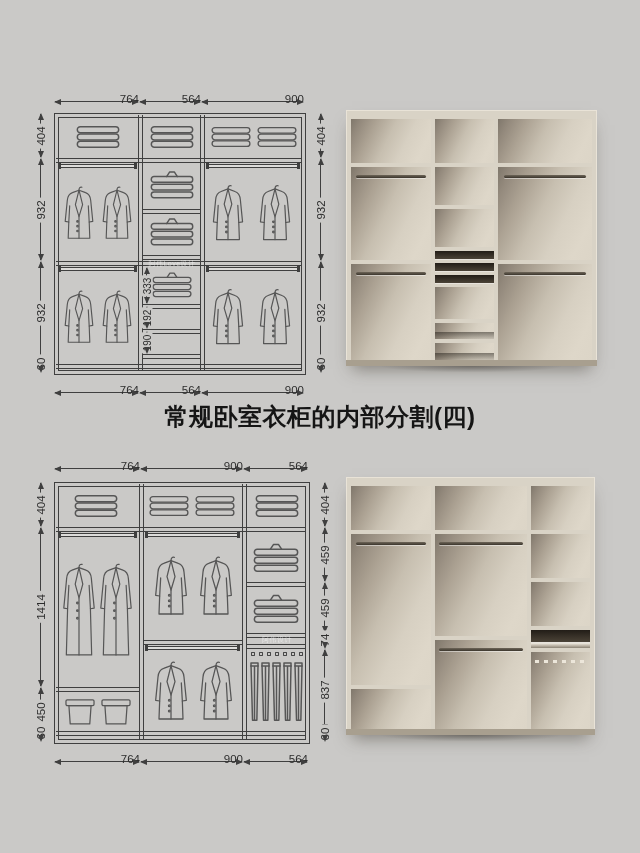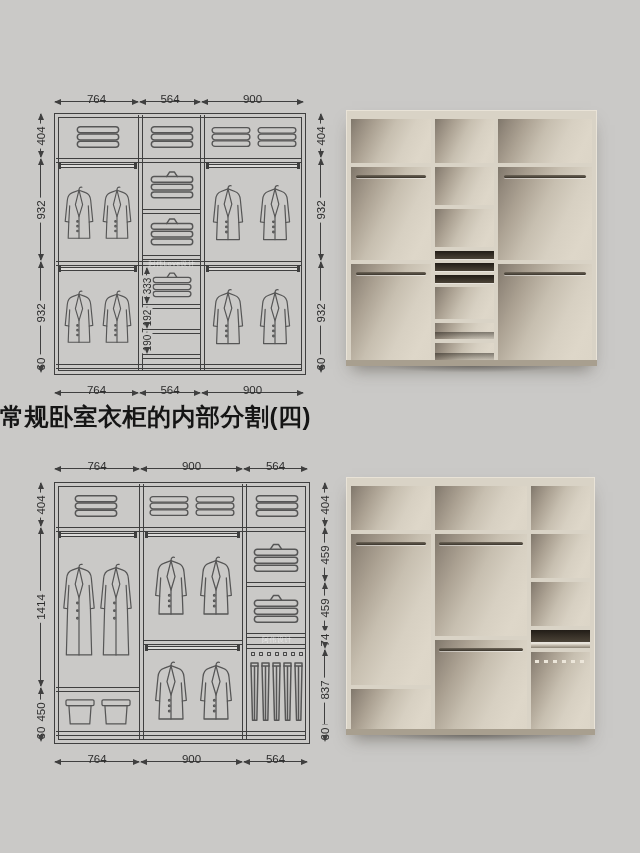--- a/index.html
+++ b/index.html
@@ -10,21 +10,21 @@
   .page{position:relative;width:640px;height:853px;background:var(--page_bg);overflow:hidden;
         font-family:"Liberation Sans","DejaVu Sans",sans-serif;}
   .dwg{position:absolute;}
   .cab{position:absolute;border:1.6px solid var(--line);}
   .cab::before{content:"";position:absolute;inset:2.6px;border:1.4px solid var(--line);}
   .vdiv{position:absolute;width:4.6px;border-left:1.5px solid var(--line);border-right:1.5px solid var(--line);box-sizing:border-box;}
   .shelf{position:absolute;height:4.6px;border-top:1.5px solid var(--line);border-bottom:1.5px solid var(--line);box-sizing:border-box;}
   .drod{position:absolute;height:3.6px;background:#dddcda;border:1.1px solid var(--line);border-radius:2px;box-sizing:border-box;}
   .drod::before,.drod::after{content:"";position:absolute;top:-1.6px;width:3.4px;height:5.4px;background:var(--line);}
   .drod::before{left:-1px}.drod::after{right:-1px}
-  .dh{position:absolute;height:17px;text-align:center;
+  .dh{position:absolute;height:17px;text-align:right;
       background:linear-gradient(var(--line),var(--line)) no-repeat center bottom 4px/calc(100% - 2px) 1.2px;}
   .dh::before,.dh::after{content:"";position:absolute;bottom:1.4px;width:0;height:0;
       border-top:3.4px solid transparent;border-bottom:3.4px solid transparent;}
   .dh::before{left:0;border-right:7px solid var(--line);}
   .dh::after{right:0;border-left:7px solid var(--line);}
   .dh b{font-weight:400;font-size:11.5px;color:#2d2d2d;line-height:11px;display:inline-block;}
   .dv{position:absolute;width:18px;
       background:linear-gradient(var(--line),var(--line)) no-repeat center/1.2px calc(100% - 2px);}
   .dv::before,.dv::after{content:"";position:absolute;left:50%;transform:translateX(-50%);width:0;height:0;
       border-left:3.4px solid transparent;border-right:3.4px solid transparent;}
@@ -32,21 +32,21 @@
   .dv::after{bottom:0;border-top:7px solid var(--line);}
   .dv b{position:absolute;top:50%;left:50%;transform:translate(-50%,-50%) rotate(-90deg);
       font-weight:400;font-size:11.5px;color:#2d2d2d;background:var(--page_bg);padding:1px 3px;
       white-space:nowrap;line-height:11px;}
   .dv.sm{width:14px}
   .dv.sm b{font-size:10px;padding:0 2px;}
   .ic{position:absolute;stroke:#565656;fill:none;stroke-width:1.9;stroke-linejoin:round;stroke-linecap:round;}
   .fwm{position:absolute;font-size:7px;color:rgba(255,255,255,0.55);letter-spacing:.5px;text-align:center;white-space:nowrap;}
   .rings{position:absolute;height:8px;
       background:radial-gradient(circle 2.2px at 4px 50%, transparent 1.1px, #474747 1.3px 2.1px, transparent 2.3px) repeat-x left center/8px 100%;}
-  .title{position:absolute;left:0;right:0;top:401px;font-size:24px;font-weight:800;
+  .title{position:absolute;left:0;right:0;top:401px;text-align:center;font-size:24px;font-weight:800;
       color:var(--title);letter-spacing:.5px;}
   .wm{position:absolute;right:13px;top:811px;font-size:21px;font-weight:700;color:var(--watermark);
       letter-spacing:1px;text-shadow:0 2px 4px rgba(80,78,72,.65),0 0 1px rgba(110,108,102,.5);}
   .rbox{position:absolute;background:var(--cabinet_panel);
       box-shadow:0 9px 16px -6px rgba(62,56,46,.5), inset 0 0 0 1px #e9e3d7;}
   .cell{position:absolute;
       background:linear-gradient(116deg,#7f776b 0%,#93897c 10%,#aca293 26%,#c7bfb0 46%,#d7d0c2 66%,#ded7c9 85%,#dcd5c7 100%);}
   .rrod{position:absolute;height:2.6px;background:linear-gradient(180deg,#6e6659,#3b352c);border-radius:2px;
       box-shadow:0 1px 0 rgba(255,255,255,.45);}
   .slot{position:absolute;background:linear-gradient(180deg,#221d17,#4b4337);box-shadow:0 1px 0 rgba(255,255,255,.4);}

